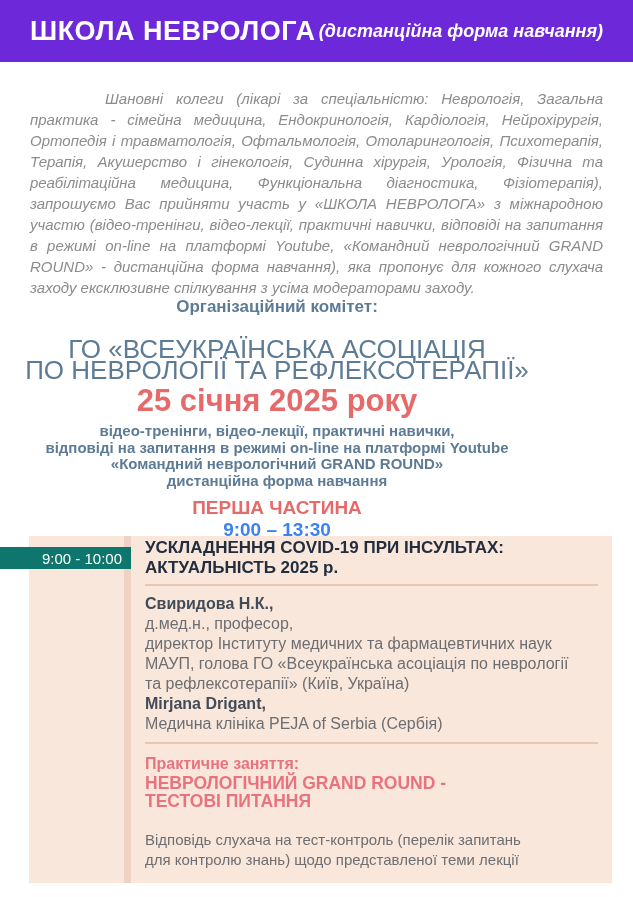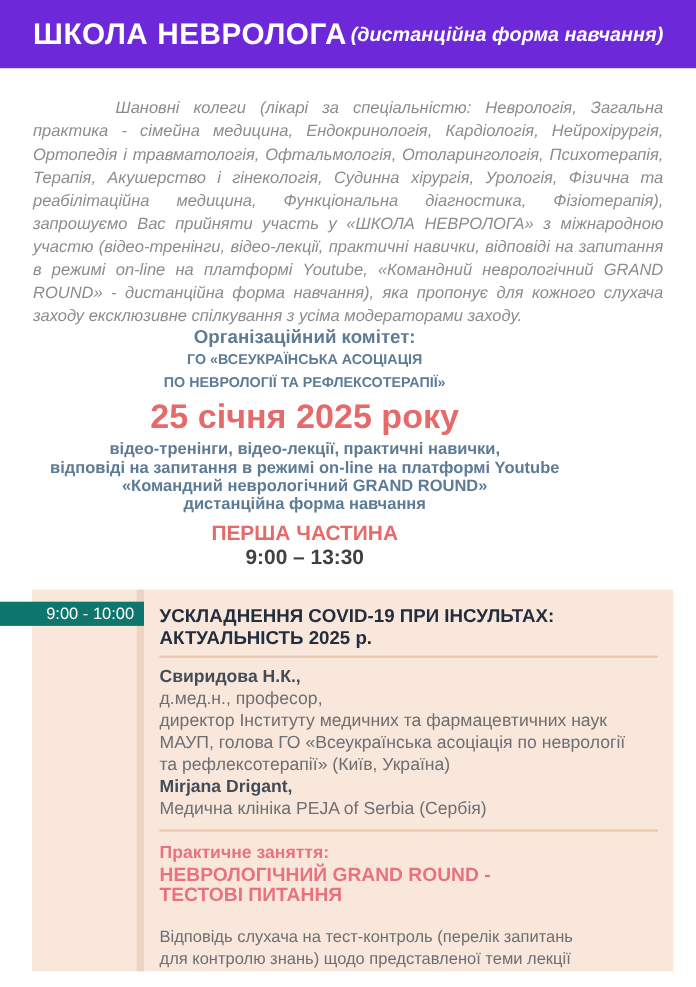--- a/index.html
+++ b/index.html
@@ -17,37 +17,37 @@
   .banner-sub{font-size:18px;font-weight:bold;font-style:italic;}
   
   .intro{
     position:absolute;top:88px;left:30px;width:573px;margin:0;
     font-size:15px;line-height:21px;font-style:italic;color:#8C8C8C;
     text-align:justify;text-indent:75px;
   }
   
   .center-block{position:absolute;top:297px;left:0;width:554px;text-align:center;}
   .committee-label{font-size:17px;font-weight:bold;color:#5D7B95;line-height:20px;}
-  .org-name{margin-top:0;font-size:13px;font-weight:bold;color:#5D7B95;line-height:20.5px;}
+  .org-name{margin-top:22px;font-size:26px;font-weight:normal;color:#5D7B95;line-height:20.5px;}
   .event-date{margin-top:7px;font-size:31px;font-weight:bold;color:#E66A6A;line-height:28px;}
   .event-details{margin-top:8px;font-size:15px;font-weight:bold;color:#5D7B95;line-height:16.5px;}
   .part-title{margin-top:9px;font-size:19px;font-weight:bold;color:#E66A6A;line-height:20px;}
-  .part-time{margin-top:2px;font-size:19px;font-weight:bold;color:#404040;line-height:20px;}
+  .part-time{margin-top:2px;font-size:19px;font-weight:bold;color:#3b82f6;line-height:20px;}
   
   .schedule{position:absolute;top:536px;left:0;width:633px;height:347px;}
   .time-col{position:absolute;left:29px;top:0;width:95px;height:347px;background:#F9E7DC;}
   .col-divider{position:absolute;left:124px;top:0;width:7px;height:347px;background:#EED3C4;}
   .time-badge{
     position:absolute;left:0;top:11px;width:131px;height:22px;background:#0f766e;
     color:#ffffff;font-size:15px;display:flex;align-items:center;justify-content:flex-end;
     padding-right:9px;box-sizing:border-box;
   }
   .session-card{
     position:absolute;left:131px;top:0;width:481px;height:347px;background:#F9E7DC;
-    box-sizing:border-box;padding:14px 14px 8px;overflow:hidden;
+    box-sizing:border-box;padding:2px 14px 8px;overflow:hidden;
   }
   .session-title{font-size:17px;font-weight:bold;color:#222E3E;line-height:20px;}
   .card-hr{border:none;border-top:2px solid #E9C6B2;margin:6px 0 8px;height:0;}
   .hr2{margin:8px 0 10px;}
   .speaker-name{font-size:16px;font-weight:bold;color:#424C58;line-height:20px;}
   .speaker-line{font-size:16px;color:#6D6E71;line-height:20px;}
   .practical-label{font-size:16px;font-weight:bold;color:#E8737E;line-height:19px;}
   .practical-title{font-size:17.5px;font-weight:bold;color:#E8737E;line-height:18px;margin-top:1px;}
   .practical-note{font-size:15px;color:#6D6E71;line-height:20px;margin-top:20px;}
 </style>

